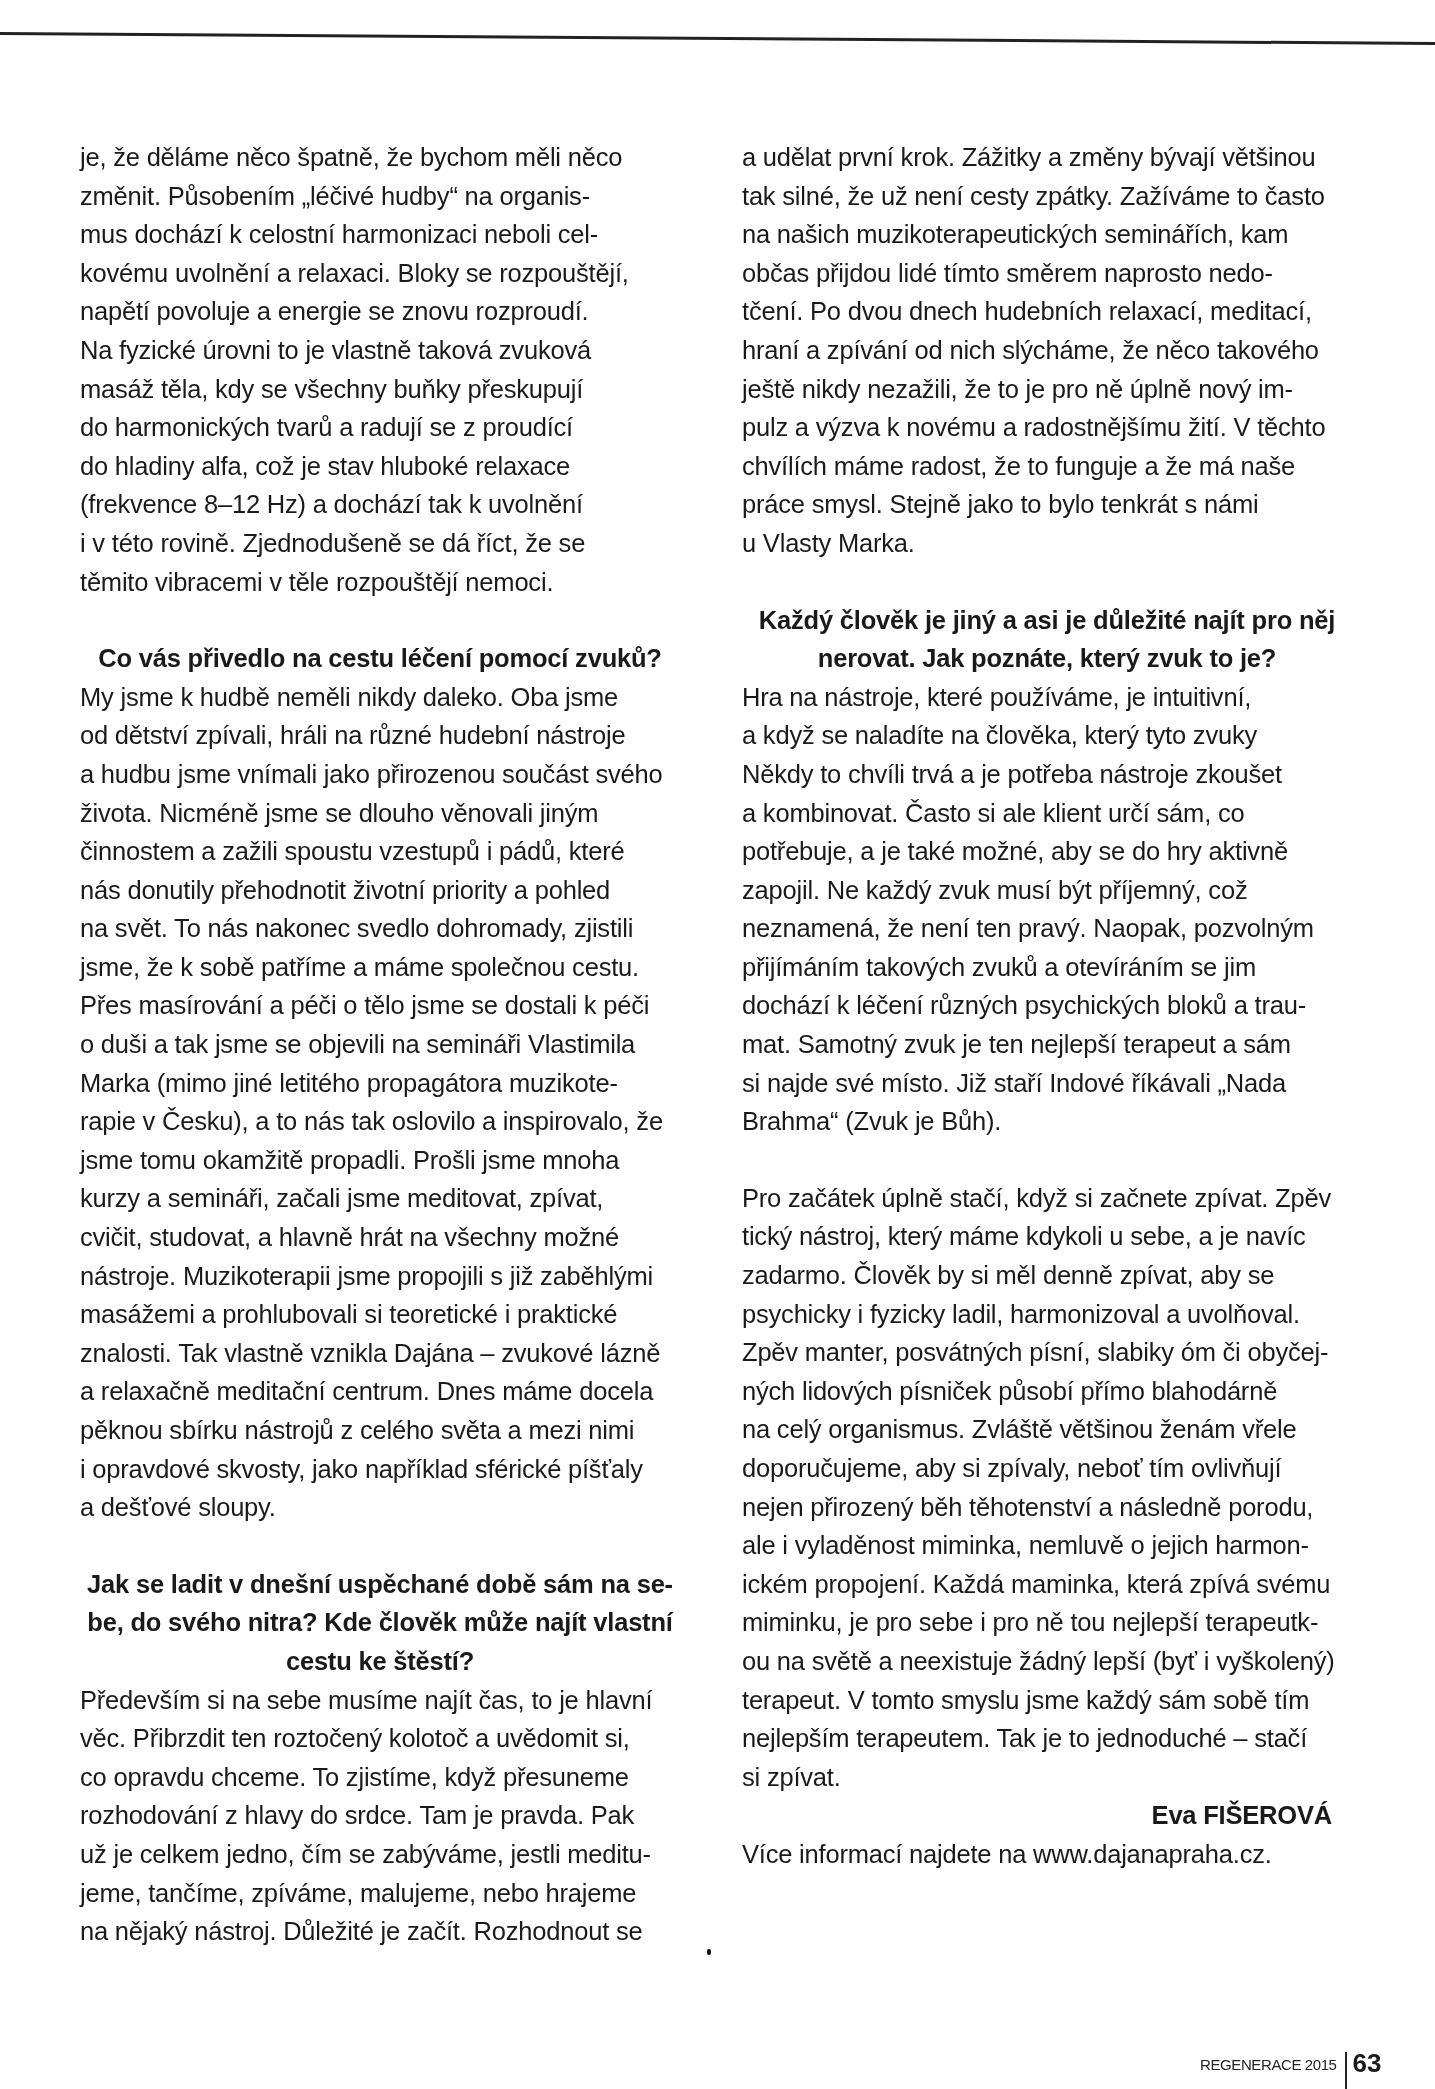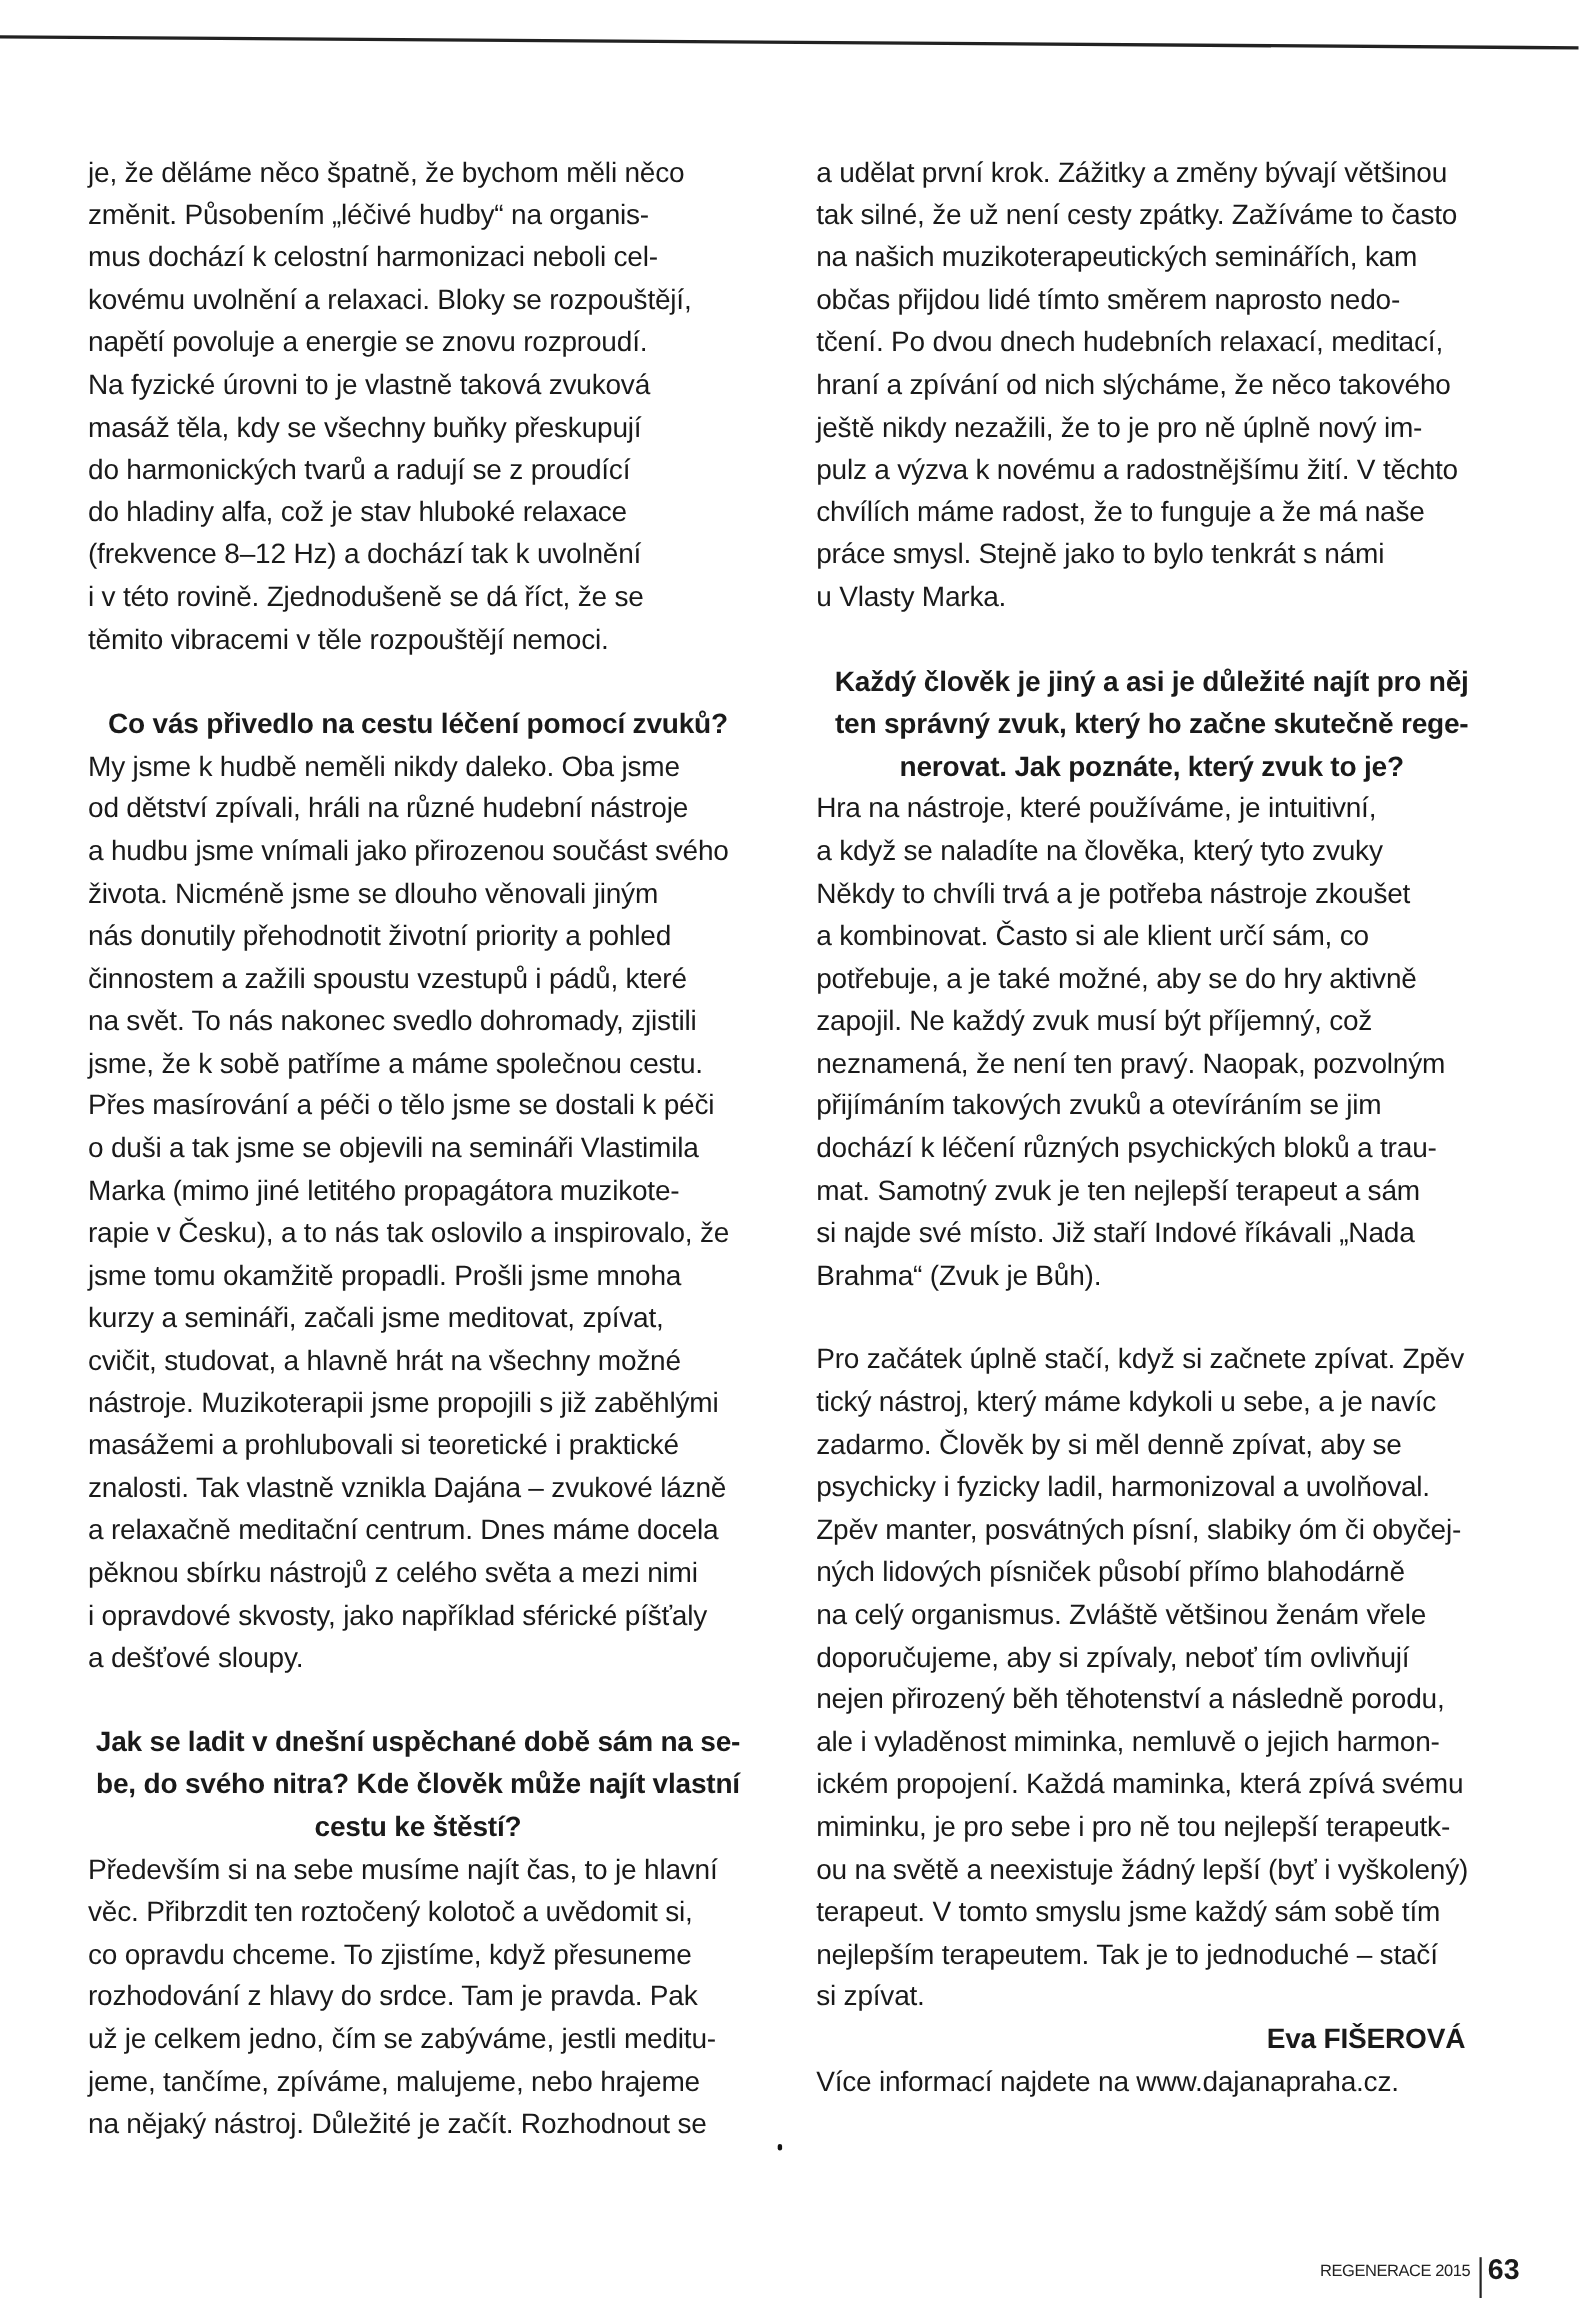--- a/index.html
+++ b/index.html
@@ -62,22 +62,22 @@
   </div>
   <span class="gap"></span>
   <div>
     <span class="line q">Co vás přivedlo na cestu léčení pomocí zvuků?</span>
   </div>
   <div>
     <span class="line">My jsme k hudbě neměli nikdy daleko. Oba jsme</span>
     <span class="line">od dětství zpívali, hráli na různé hudební nástroje</span>
     <span class="line">a hudbu jsme vnímali jako přirozenou součást svého</span>
     <span class="line">života. Nicméně jsme se dlouho věnovali jiným</span>
+    <span class="line">činnostem a zažili spoustu vzestupů i pádů, které</span>
     <span class="line">nás donutily přehodnotit životní priority a pohled</span>
-    <span class="line">činnostem a zažili spoustu vzestupů i pádů, které</span>
     <span class="line">na svět. To nás nakonec svedlo dohromady, zjistili</span>
     <span class="line">jsme, že k sobě patříme a máme společnou cestu.</span>
     <span class="line">Přes masírování a péči o tělo jsme se dostali k péči</span>
     <span class="line">o duši a tak jsme se objevili na semináři Vlastimila</span>
     <span class="line">Marka (mimo jiné letitého propagátora muzikote-</span>
     <span class="line">rapie v Česku), a to nás tak oslovilo a inspirovalo, že</span>
     <span class="line">jsme tomu okamžitě propadli. Prošli jsme mnoha</span>
     <span class="line">kurzy a semináři, začali jsme meditovat, zpívat,</span>
     <span class="line">cvičit, studovat, a hlavně hrát na všechny možné</span>
     <span class="line">nástroje. Muzikoterapii jsme propojili s již zaběhlými</span>
@@ -115,21 +115,20 @@
     <span class="line">hraní a zpívání od nich slýcháme, že něco takového</span>
     <span class="line">ještě nikdy nezažili, že to je pro ně úplně nový im-</span>
     <span class="line">pulz a výzva k novému a radostnějšímu žití. V těchto</span>
     <span class="line">chvílích máme radost, že to funguje a že má naše</span>
     <span class="line">práce smysl. Stejně jako to bylo tenkrát s námi</span>
     <span class="line">u Vlasty Marka.</span>
   </div>
   <span class="gap"></span>
   <div>
     <span class="line q">Každý člověk je jiný a asi je důležité najít pro něj</span>
-    <span class="line q">ten správný zvuk, který ho začne skutečně rege-</span>
     <span class="line q">nerovat. Jak poznáte, který zvuk to je?</span>
   </div>
   <div>
     <span class="line">Hra na nástroje, které používáme, je intuitivní,</span>
     <span class="line">a když se naladíte na člověka, který tyto zvuky</span>
     <span class="line">Někdy to chvíli trvá a je potřeba nástroje zkoušet</span>
     <span class="line">a kombinovat. Často si ale klient určí sám, co</span>
     <span class="line">potřebuje, a je také možné, aby se do hry aktivně</span>
     <span class="line">zapojil. Ne každý zvuk musí být příjemný, což</span>
     <span class="line">neznamená, že není ten pravý. Naopak, pozvolným</span>

